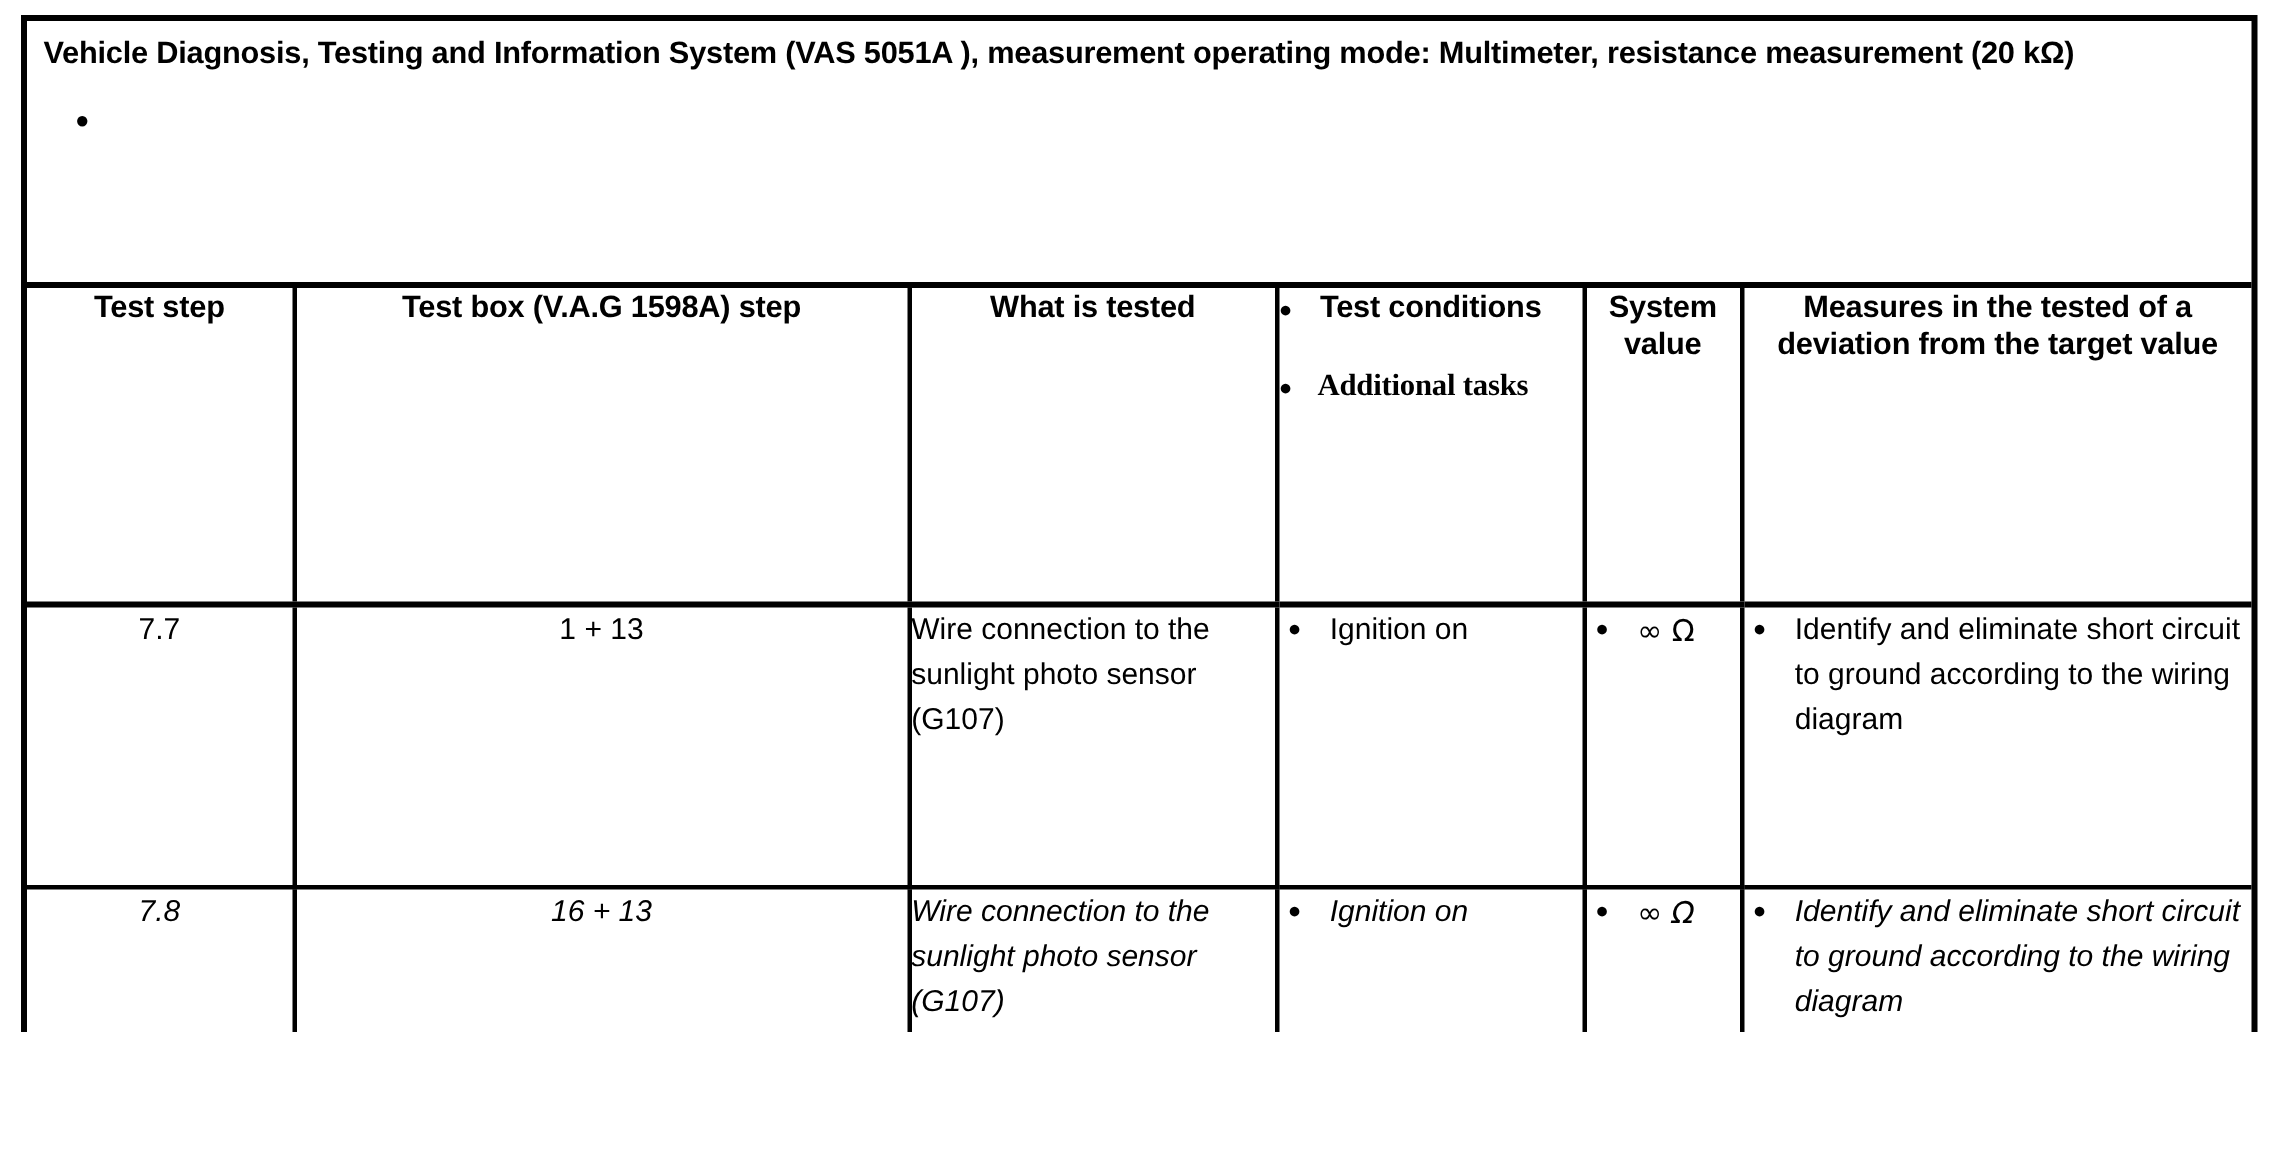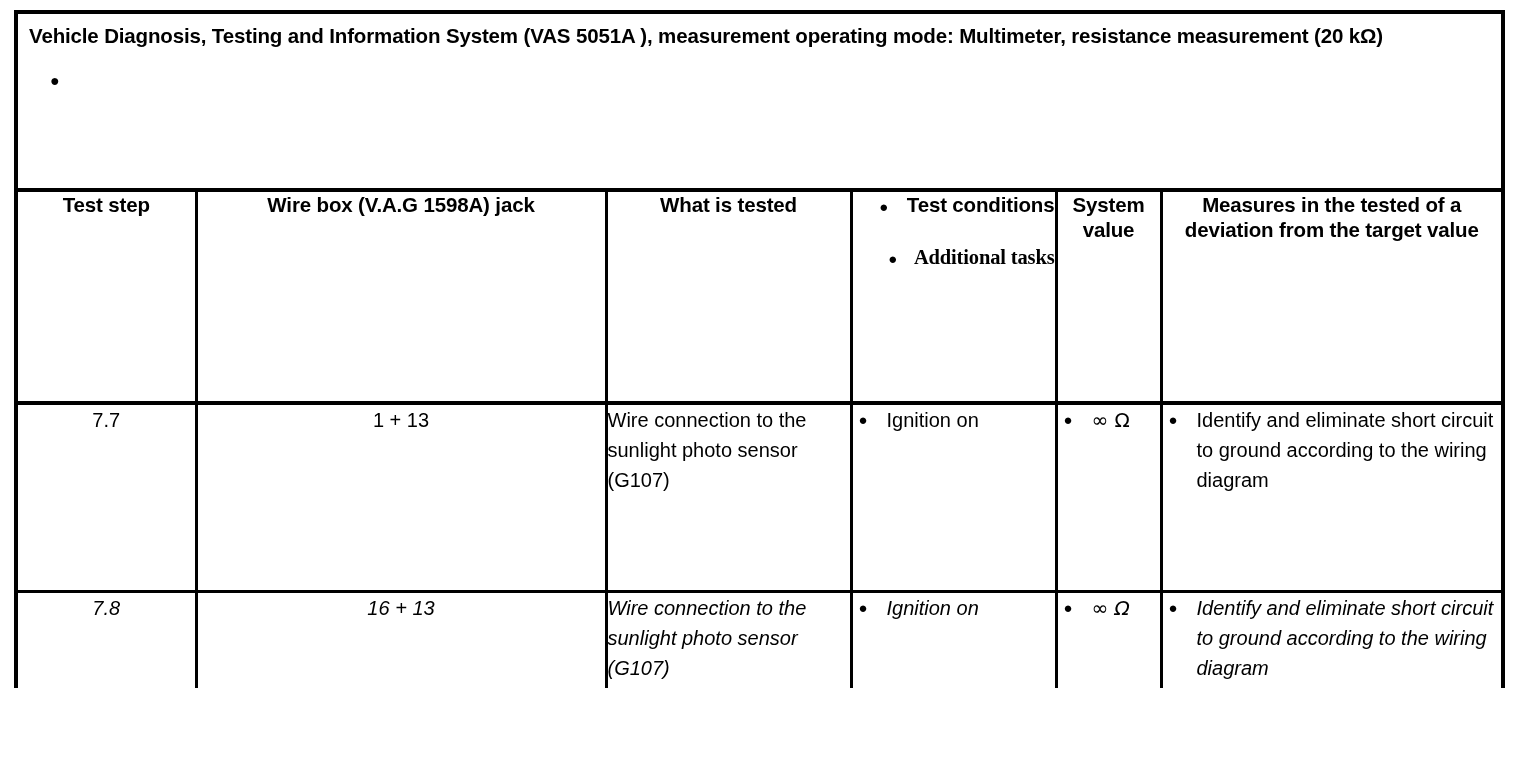--- a/index.html
+++ b/index.html
@@ -128,21 +128,21 @@
   ul.bl li + li { margin-top: 26px; font-family: Liberation Serif, serif; }
   ul.bl li .dot {
     position: absolute;
     left: 6px;
     top: 0;
     font-size: 15px;
     line-height: inherit;
   }
 
   
-  .hcell ul.bl li { padding-left: 0; text-align: right; }
+  .hcell ul.bl li { padding-left: 0; text-align: left; }
   .hcell ul.bl li .dot { position: static; margin-right: 13px; font-size: 15px; }
   .hcell ul.bl li .htxt { display: inline; }
 
   
   .bl-cond li { padding-left: 30px; }
   .bl-cond li .dot { left: 23px; }
   .bl-target li { padding-left: 34px; }
   .bl-target li .dot { left: 25px; }
   .bl-meas li { padding-left: 38px; }
   .bl-meas li .dot { left: 3px; }
@@ -170,21 +170,21 @@
           <col class="c2">
           <col class="c3">
         <col class="c4">
           <col class="c5">
           <col class="c6">
       </colgroup>
 
       <tbody>
           <tr class="header-row">
         <td class="hcell hrow-h">Test step</td>
-        <td class="hcell hrow-h">Wire box (V.A.G 1598A) jack</td>
+        <td class="hcell hrow-h">Test box (V.A.G 1598A) step</td>
         <td class="hcell hrow-h">What is tested</td>
         <td class="hcell hrow-h">
           <ul class="bl">
             <li>
               <span class="dot">●</span>
               <span class="htxt">Test conditions</span>
             </li>
             <li>
               <span class="dot">●</span>
               <span class="htxt">Additional tasks</span>

